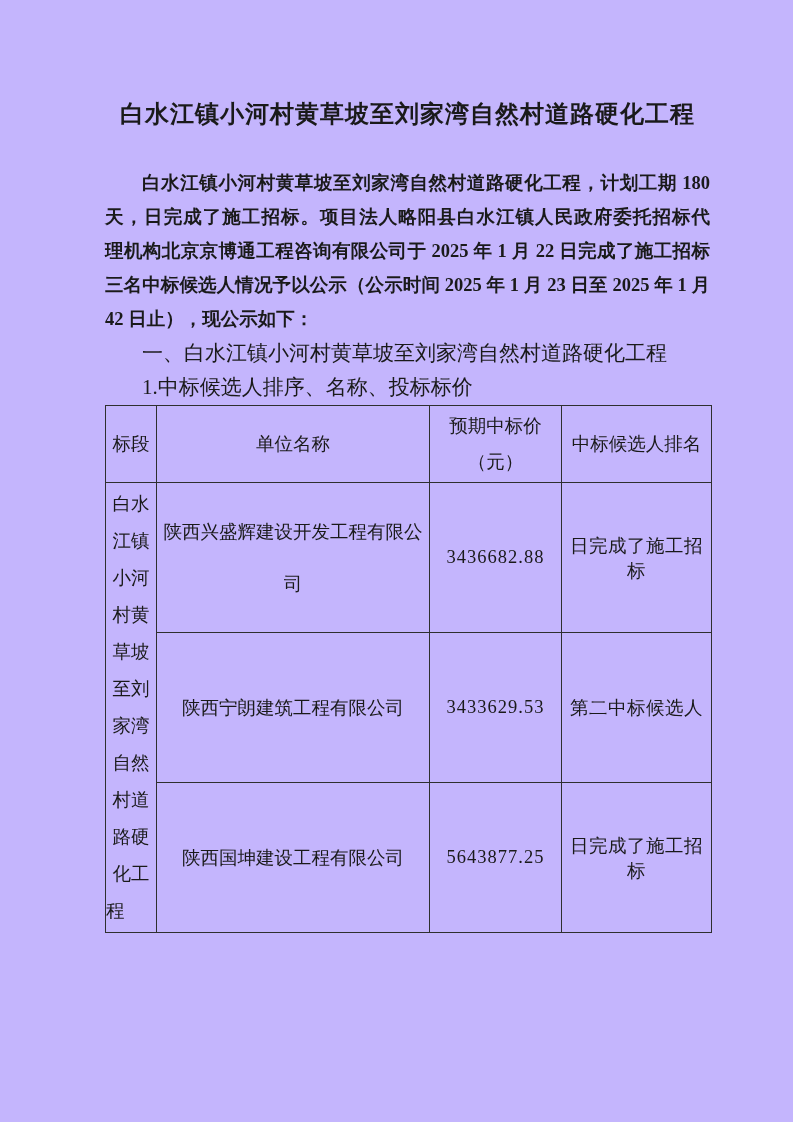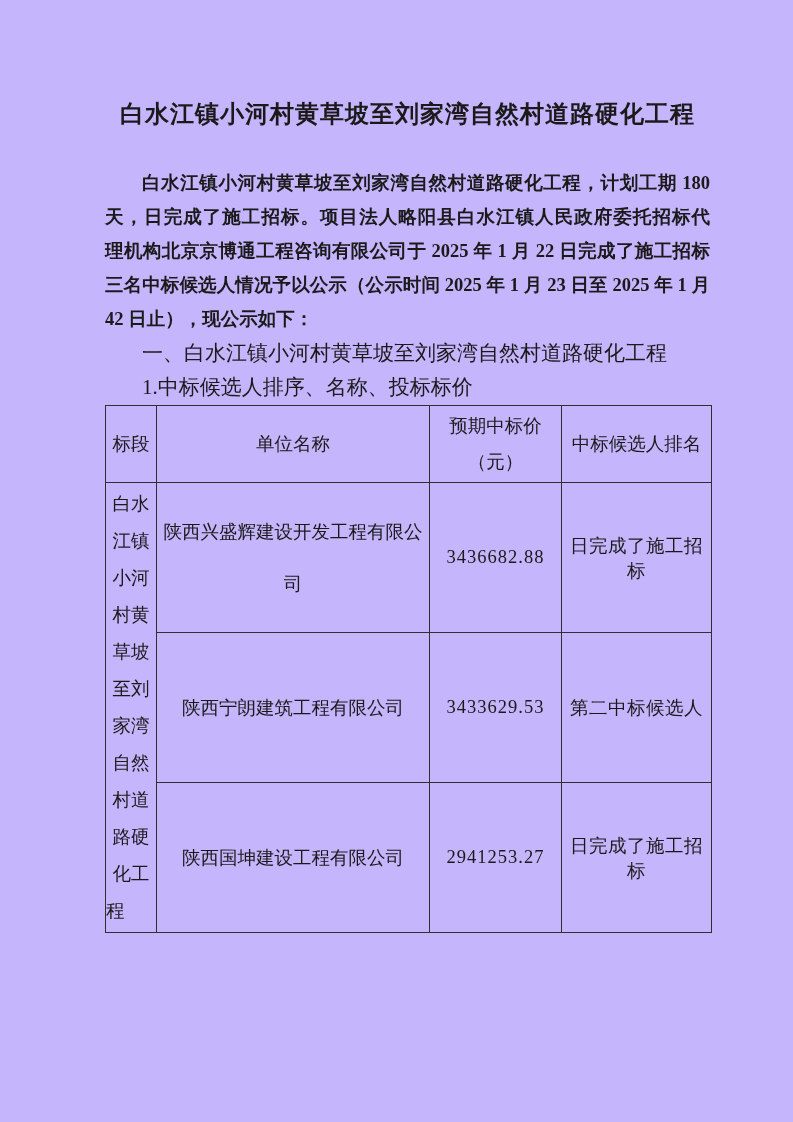--- a/index.html
+++ b/index.html
@@ -140,19 +140,19 @@
         <td class="price-cell">3436682.88</td>
         <td class="rank-cell">日完成了施工招标</td>
       </tr>
       <tr class="data-row">
         <td class="company-cell">陕西宁朗建筑工程有限公司</td>
         <td class="price-cell">3433629.53</td>
         <td class="rank-cell">第二中标候选人</td>
       </tr>
       <tr class="data-row">
         <td class="company-cell">陕西国坤建设工程有限公司</td>
-        <td class="price-cell">2941253.27</td>
+        <td class="price-cell">5643877.25</td>
         <td class="rank-cell">日完成了施工招标</td>
       </tr>
     </tbody>
   </table>
 
 </div>
 
 </body></html>

